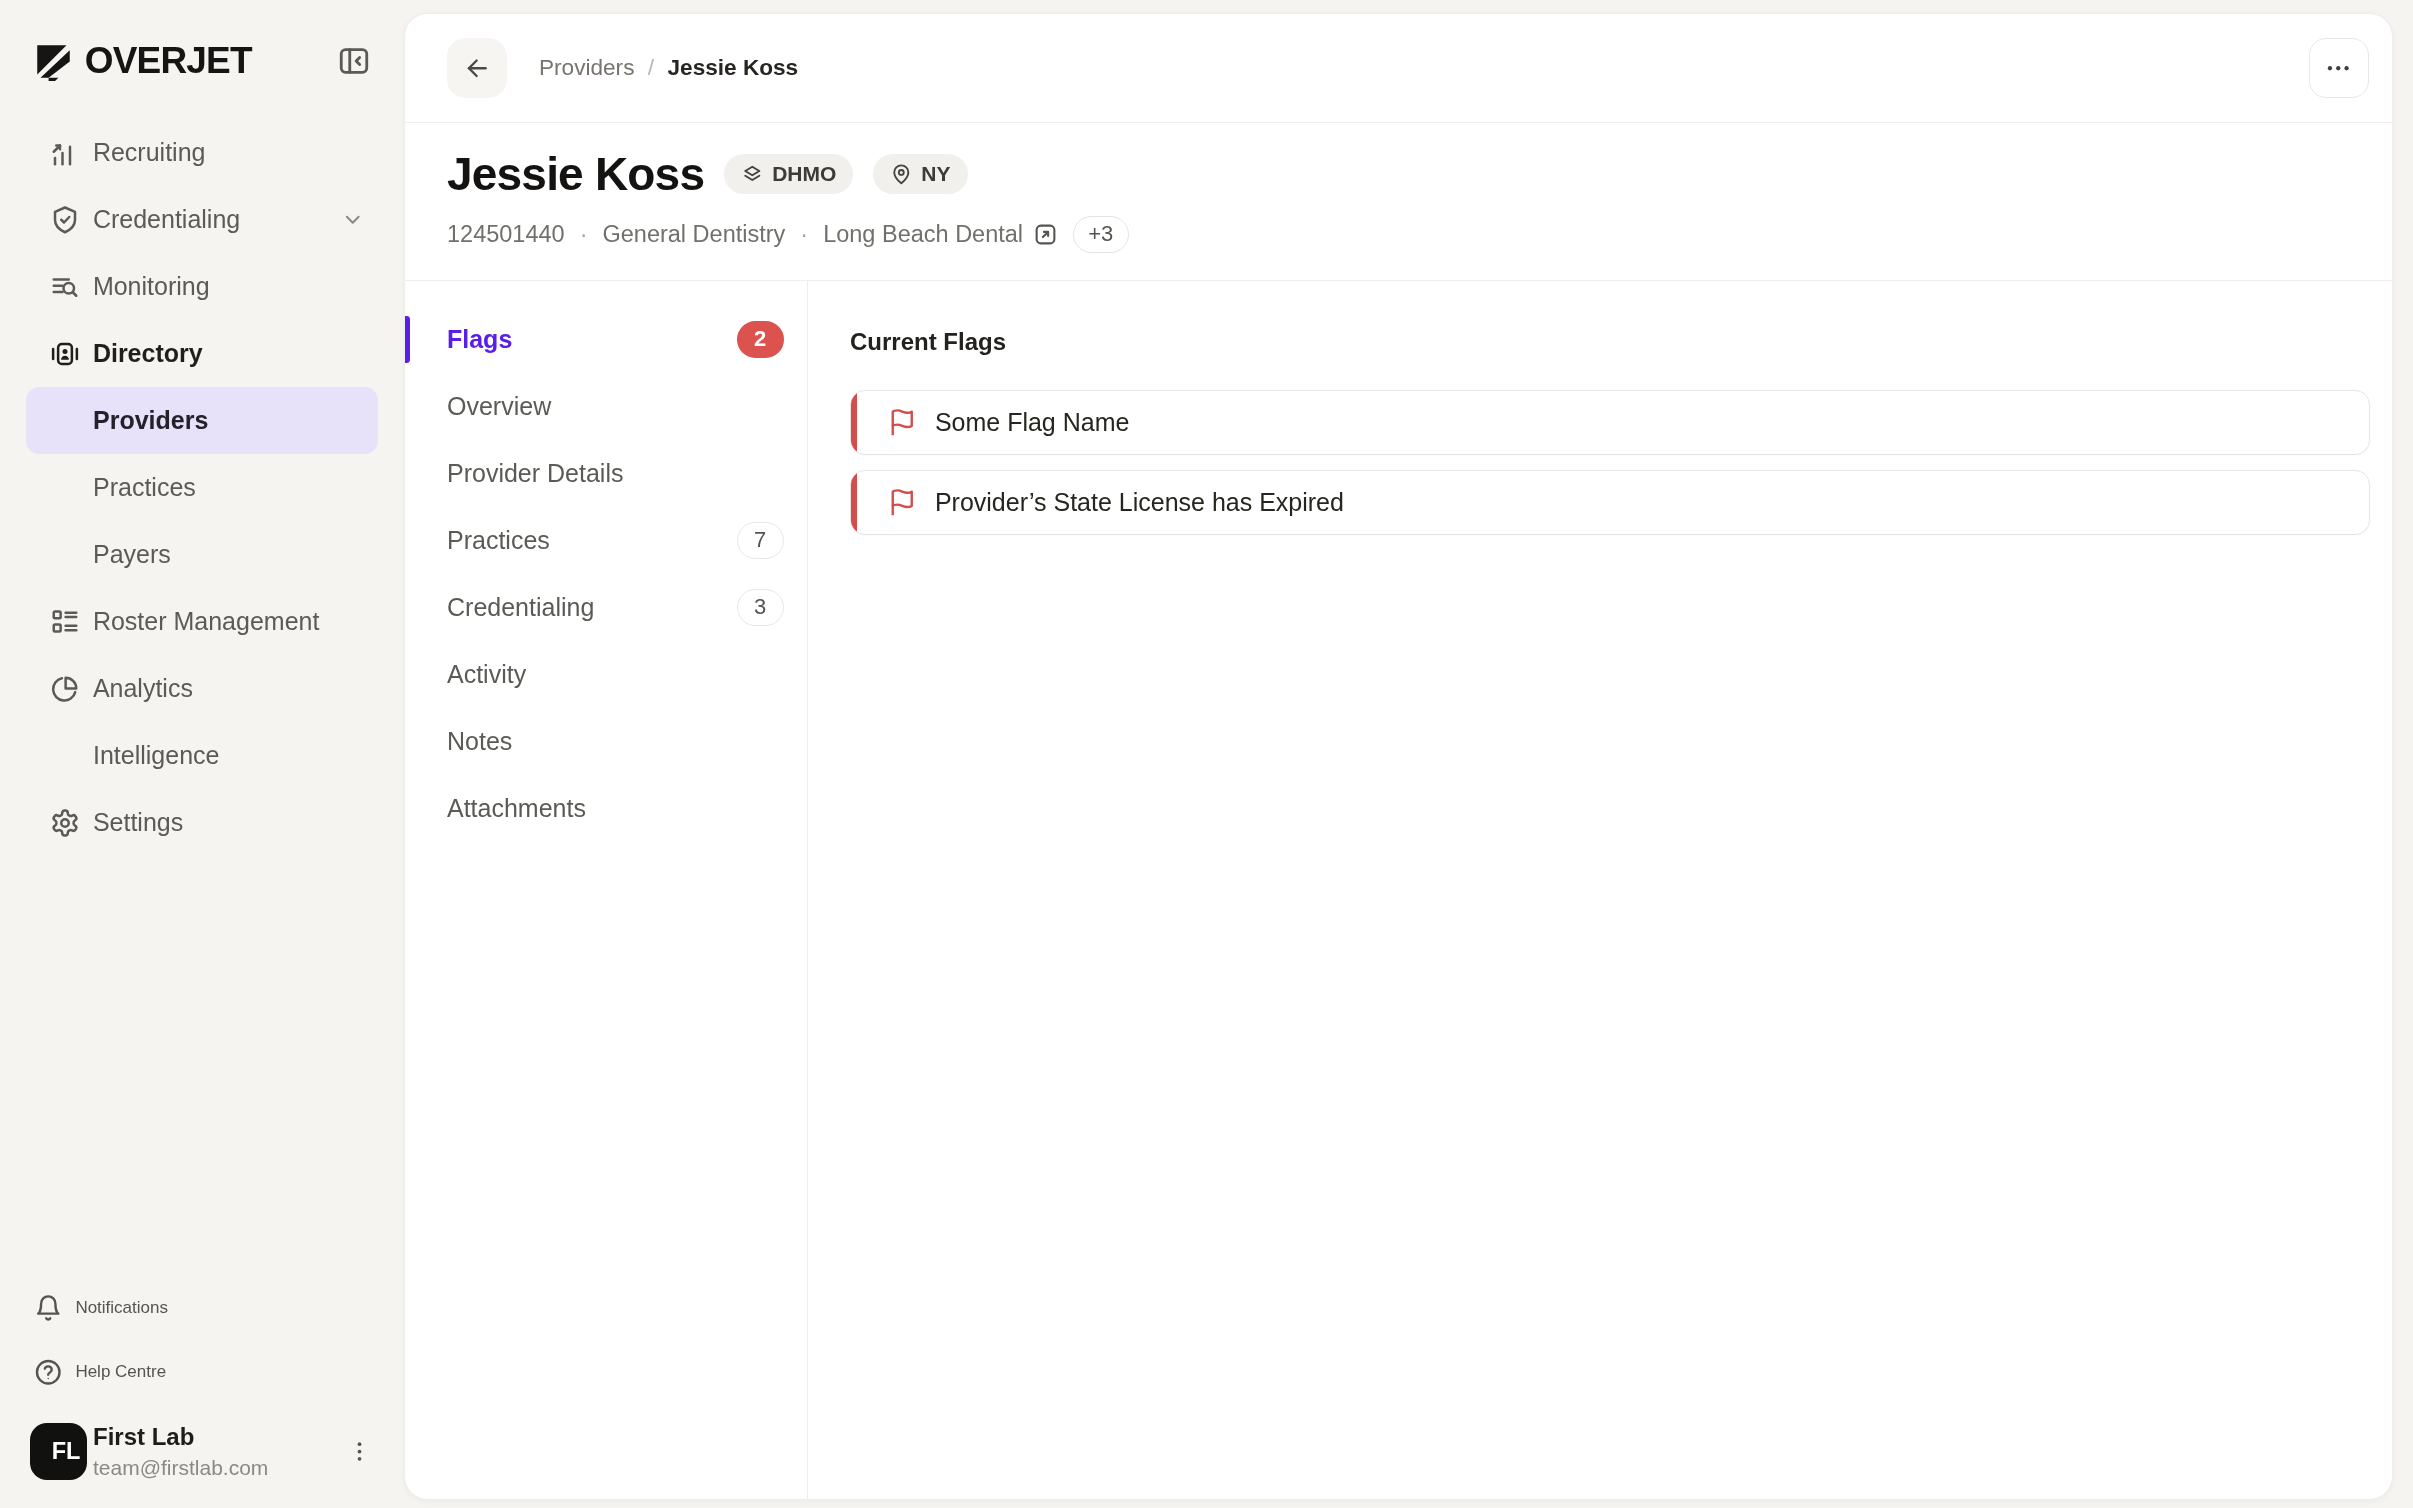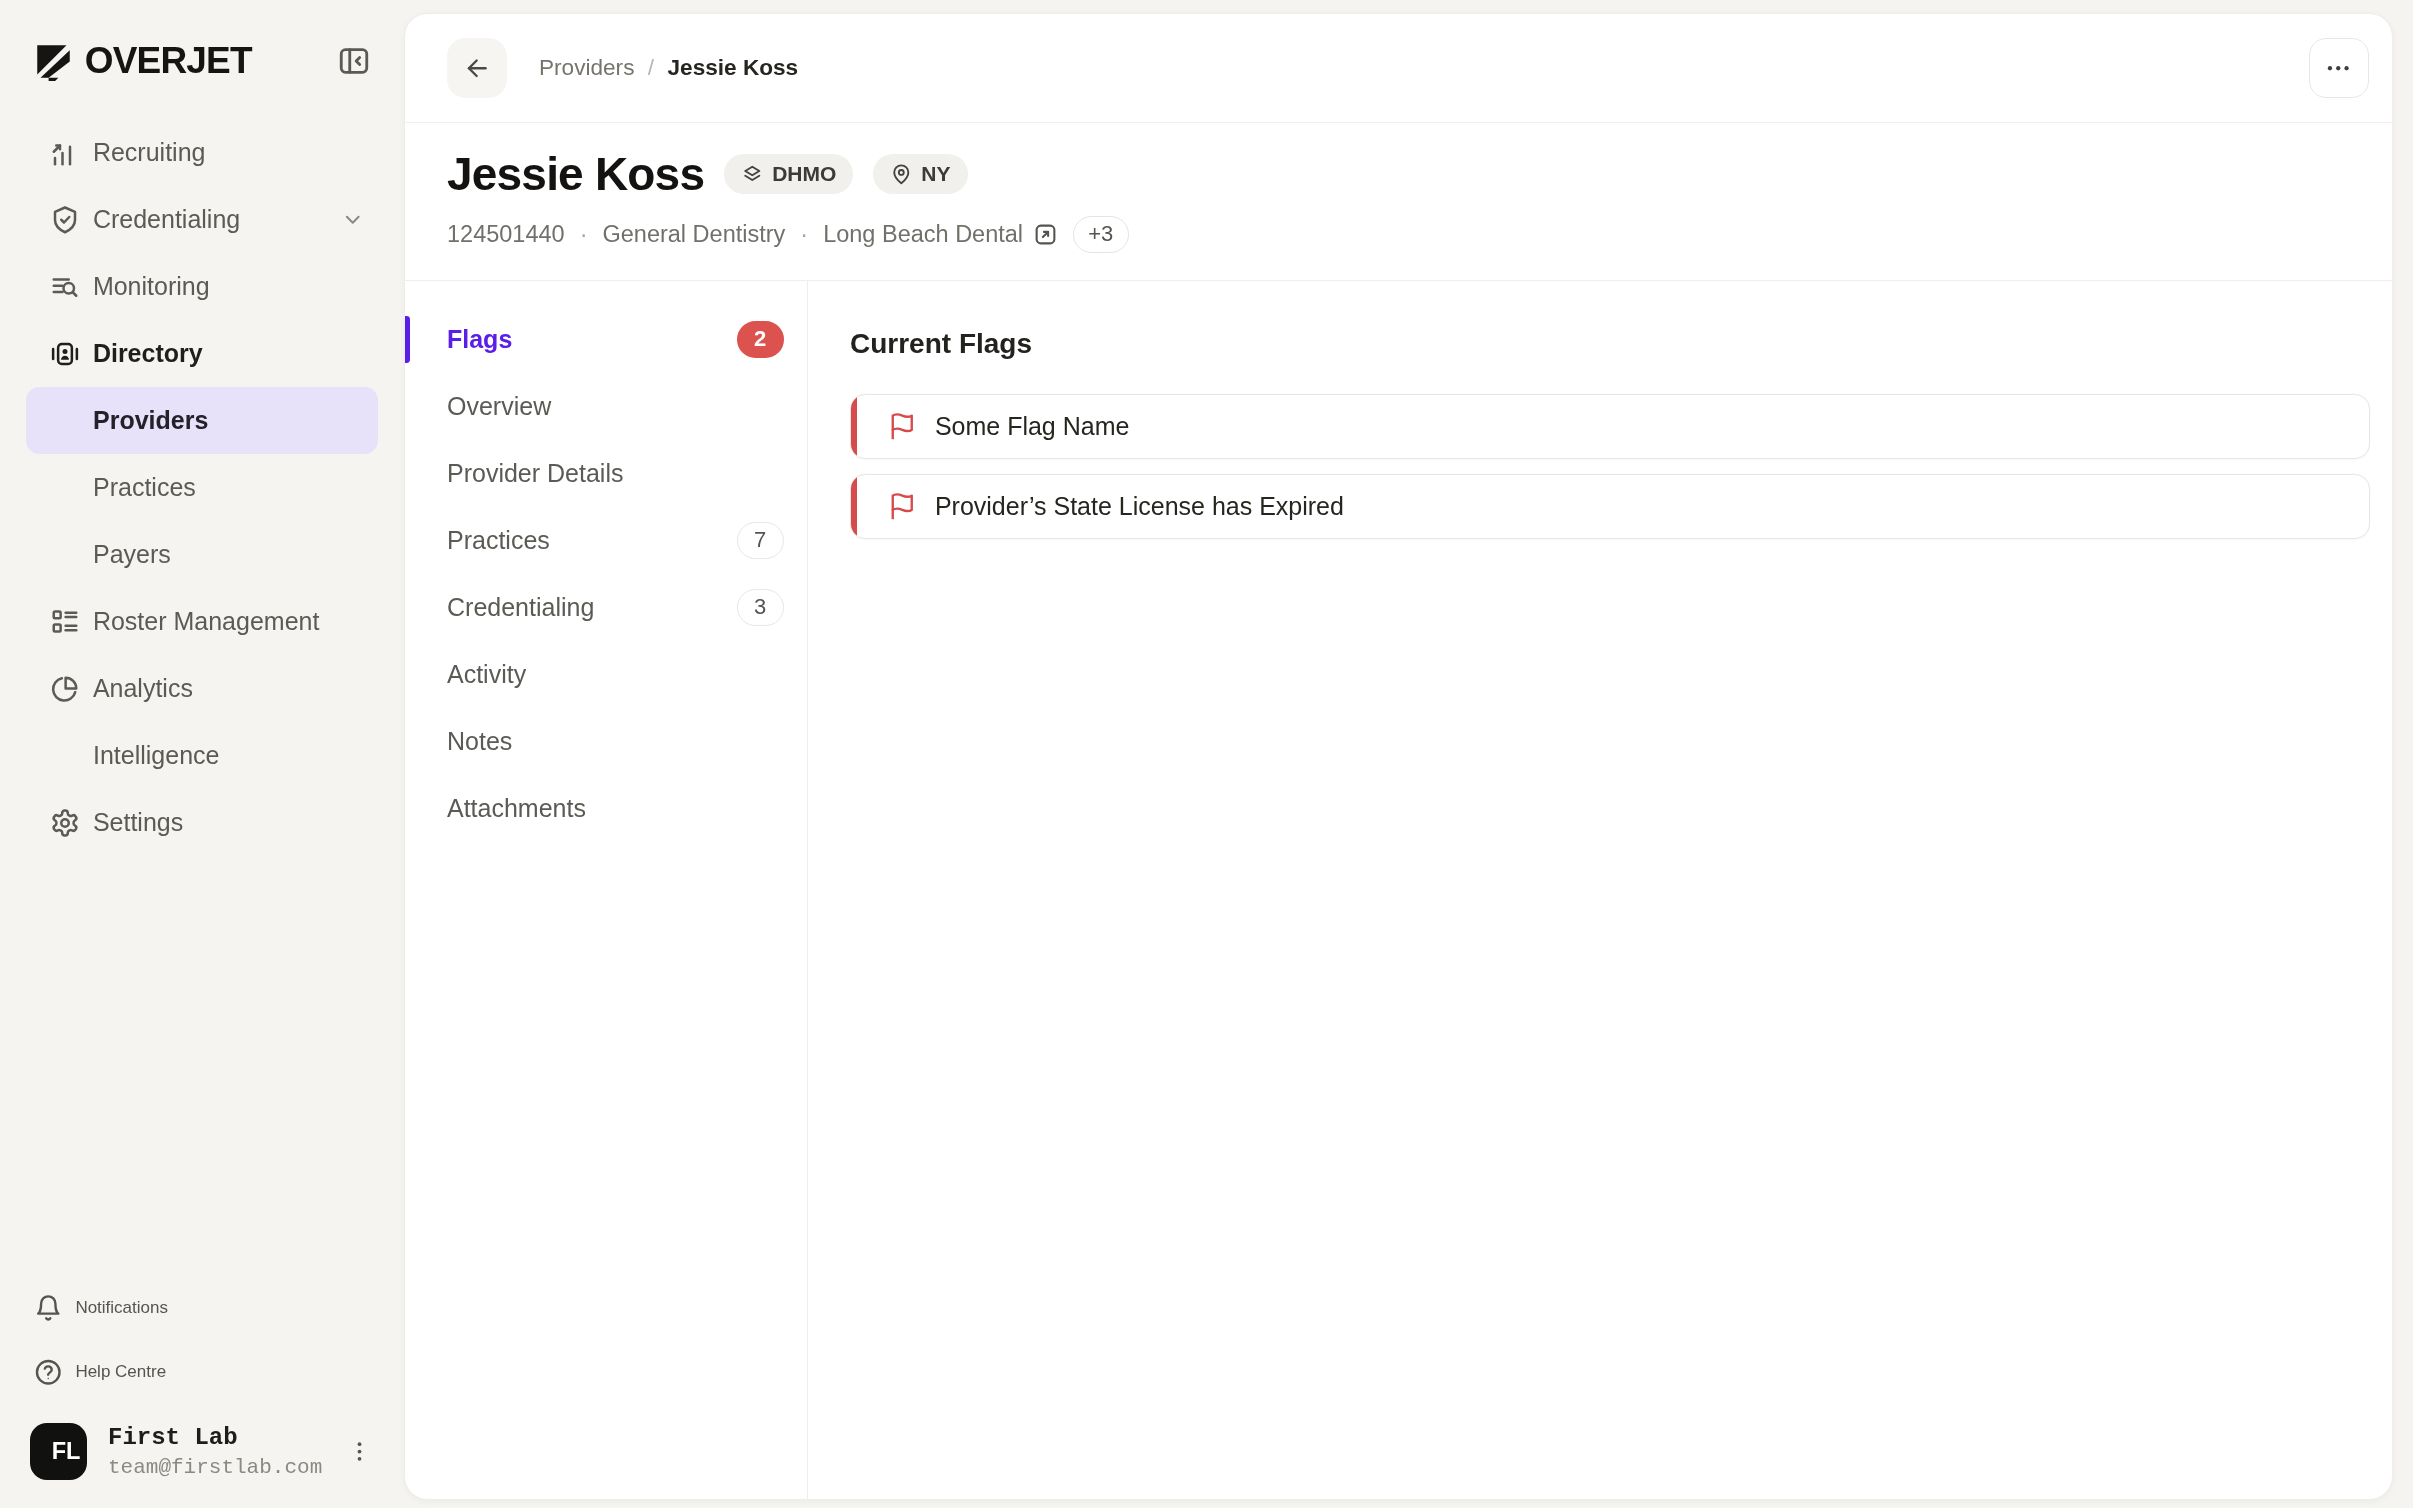--- a/index.html
+++ b/index.html
@@ -25,21 +25,21 @@
   .nav-item.section-active { color:#201F1C; font-weight:700; }
   .nav-item.indent { padding-left:67px; }
   .nav-item.selected { background:#E8E1FA; color:#23222A; font-weight:700; }
   .nav-item .chev { margin-left:auto; }
   .sidebar-footer { margin-top:auto; padding:0 10px 28.5px; }
   .foot-item { height:64px; display:flex; align-items:center; gap:13.4px; padding:0 13.4px 0 23.5px;
                border-radius:13.4px; font-size:17px; color:#55544F; cursor:pointer; }
   .user-row { display:flex; align-items:center; margin-top:18.4px; padding:0 15px 0 20px; }
   .avatar { width:57px; height:57px; border-radius:17px; background:#111110; color:#fff;
             font-size:23.5px; font-weight:700; display:flex; align-items:center; justify-content:center;padding-left:15px; }
-  .user-info { margin-left:21px;font-family:Liberation Mono, monospace; }
+  .user-info { margin-left:6px; }
   .user-name { font-size:24px; font-weight:700; color:#1E1D1A; }
   .user-email { font-size:21px; color:#8B8983; margin-top:5px; }
   .dots-v-btn { margin-left:auto; background:none; border:none; cursor:pointer; padding:6.7px; }
 
   
   .main { flex:1; padding:13.4px 20px 8.4px 0; min-width:0; }
   .card { background:#fff; border:0.8px solid #EEEDEA; border-radius:23.5px; height:100%;
           display:flex; flex-direction:column; box-shadow:0 1.7px 6.7px rgba(40,38,30,0.04); overflow:hidden; }
 
   .topbar { height:109px; flex:0 0 109px; display:flex; align-items:center;
@@ -70,21 +70,21 @@
   .active-indicator { position:absolute; left:0; top:35px; width:5px; height:47px;
                       background:#5B1EE8; border-radius:0 3.4px 3.4px 0; }
   .tab-item { height:67px; display:flex; align-items:center; font-size:25px; color:#5B5A55; cursor:pointer; }
   .tab-item.active { color:#5B1EE8; font-weight:700; }
   .tab-badge { margin-left:auto; min-width:47px; height:37px; border-radius:18.4px; padding:0 10px;
                display:flex; align-items:center; justify-content:center; font-size:22px; }
   .tab-badge.red { background:#DB524E; color:#fff; font-weight:700; }
   .tab-badge.outline { background:#fff; border:1.7px solid #E8E7E3; color:#55534F; }
 
   .content { flex:1; padding:47px 22px 0 42px; min-width:0; }
-  .content-heading { font-size:28px; font-weight:700; color:#23221E; margin-bottom:34px; }
+  .content-heading { font-size:24px; font-weight:700; color:#23221E; margin-bottom:34px; }
   .flag-card { position:relative; height:65px; border:1.7px solid #E7E6E2; border-radius:15px;
                display:flex; align-items:center; gap:18.4px; padding-left:37px; margin-bottom:15px;
                background:#fff; box-shadow:0 0.8px 2.5px rgba(40,38,30,0.03); overflow:hidden; cursor:pointer; }
   .flag-bar { position:absolute; left:0; top:0; bottom:0; width:5.9px; background:#D64B4B; }
   .flag-name { font-size:25px; color:#26251F; }
 </style>
 </head>
 <body>
 
 <aside class="sidebar">

